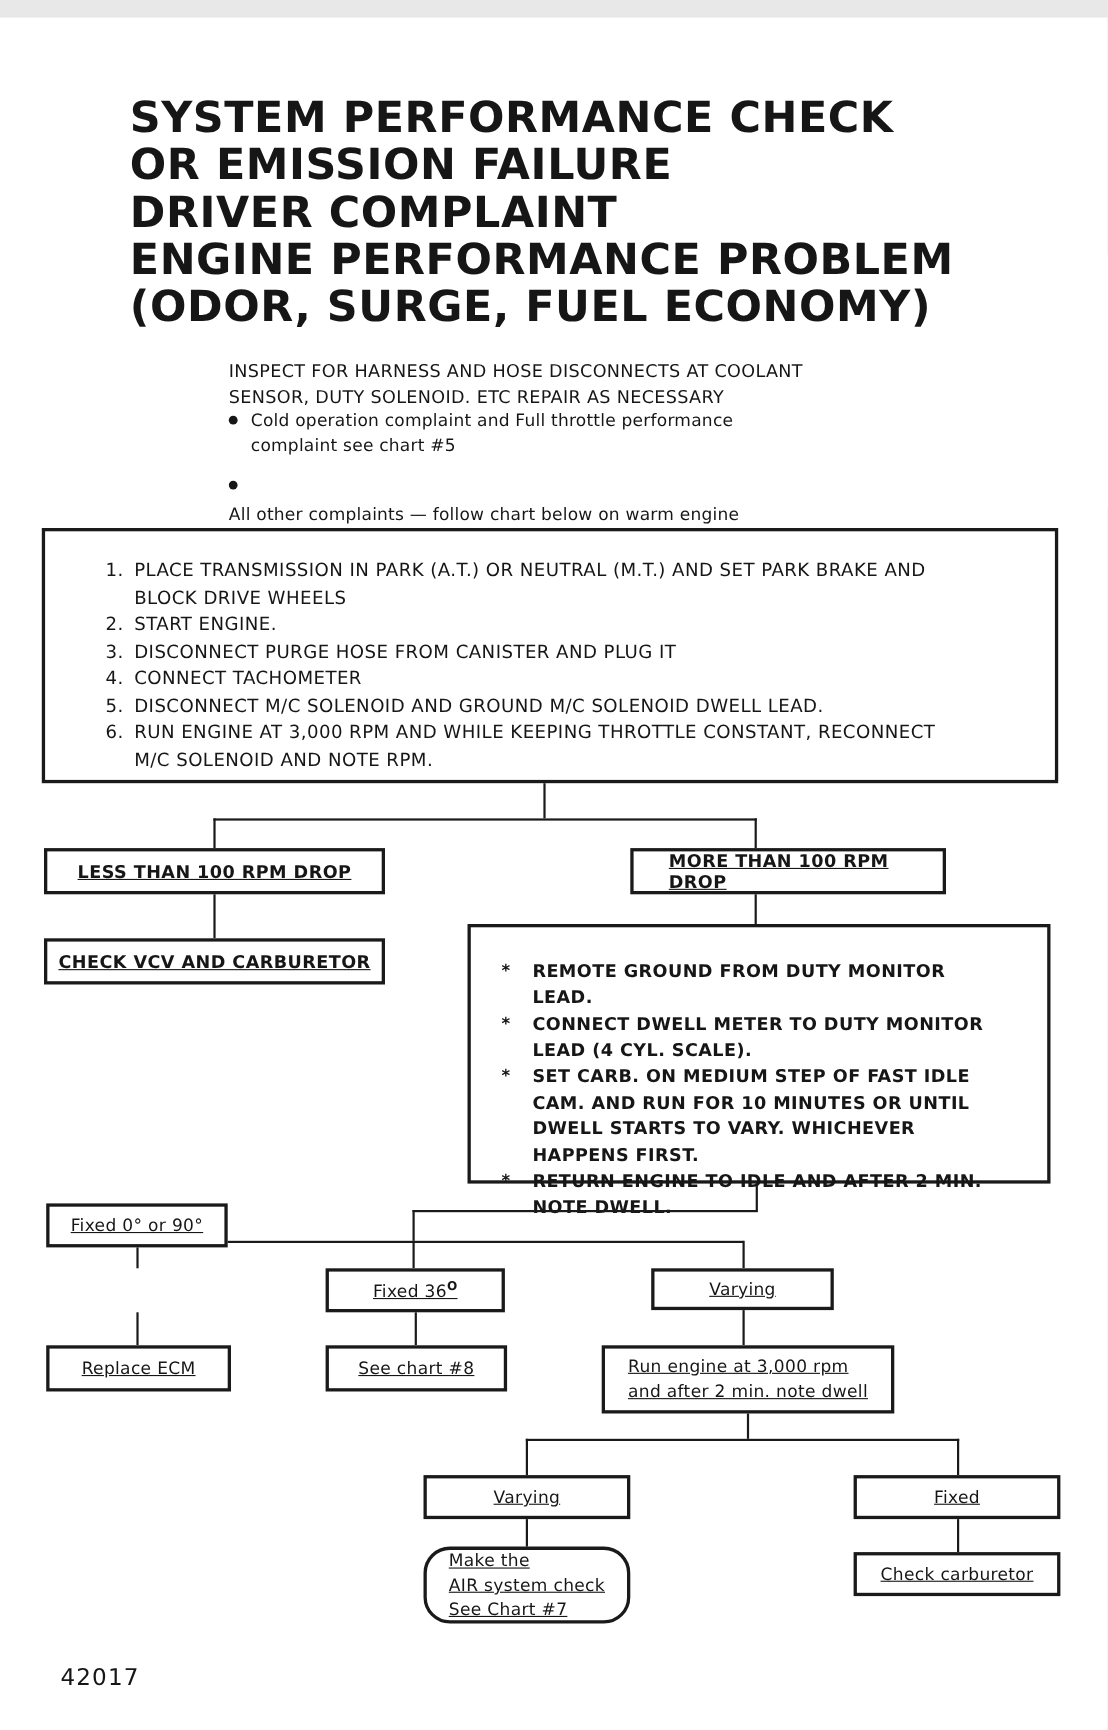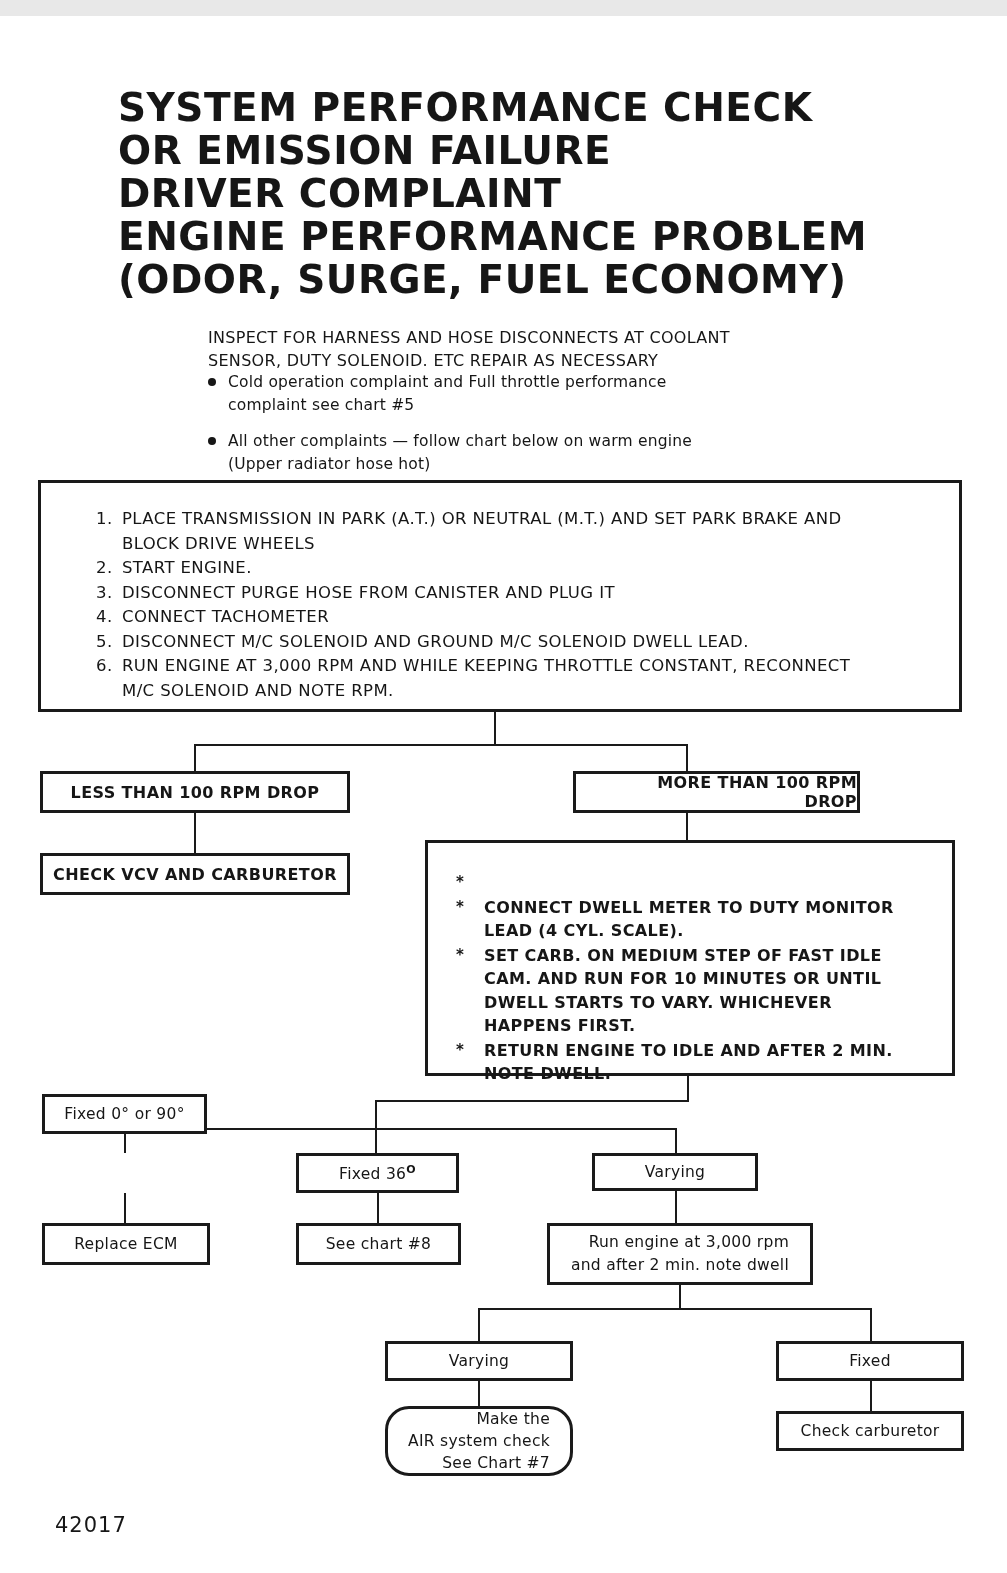--- a/index.html
+++ b/index.html
@@ -14,21 +14,21 @@
     letter-spacing:0.5px;white-space:nowrap;
   }
   .intro-heading{
     left:208px;top:310px;font-size:16px;line-height:23px;letter-spacing:0.3px;
   }
   .bullet-row{display:flex;gap:12px;font-size:15.5px;line-height:23px;letter-spacing:0.2px;}
   .bullet-dot{width:8px;height:8px;border-radius:50%;background:#161616;margin-top:7px;flex:0 0 8px;}
   .box{
     position:absolute;border:3px solid #1a1a1a;background:#fff;box-sizing:border-box;
   }
-  .node{display:flex;align-items:center;justify-content:center;text-align:right;}
+  .node{display:flex;align-items:center;justify-content:center;text-align:left;text-decoration:underline;}
   .node-label-uc{font-size:16px;letter-spacing:0.4px;font-weight:600;}
   .node-label-lc{font-size:15.5px;letter-spacing:0.3px;font-weight:500;}
   .line{position:absolute;background:#1a1a1a;}
   .proc{padding:24px 30px 0 55px;}
   .step{display:flex;font-size:16.5px;line-height:24.5px;letter-spacing:0.4px;font-weight:500;}
   .step .num{flex:0 0 26px;}
   .step .txt{max-width:758px;}
   .dwell{padding:28px 22px 0 28px;}
   .dwell-item{display:flex;font-size:16px;line-height:23.5px;letter-spacing:0.4px;font-weight:600;margin-bottom:1px;}
   .dwell-item .star{flex:0 0 28px;font-size:15px;}
@@ -56,21 +56,21 @@
     <div>SENSOR, DUTY SOLENOID. ETC REPAIR AS NECESSARY</div>
   </div>
 
   <div class="abs bullet-row" style="left:208px;top:355px;">
     <span class="bullet-dot"></span>
     <span>
       <span>Cold operation complaint and Full throttle performance</span><br>
       <span>complaint see chart #5</span>
     </span>
   </div>
-  <div class="abs bullet-row" style="left:208px;top:414px;">
+  <div class="abs bullet-row" style="left:208px;top:414px;flex-direction:column;">
     <span class="bullet-dot"></span>
     <span>
       <span>All other complaints — follow chart below on warm engine</span><br>
       <span>(Upper radiator hose hot)</span>
     </span>
   </div>
 
   <div class="box proc" style="left:38px;top:464px;width:924px;height:232px;">
     <div class="step">
       <span class="num">1.</span>
@@ -113,20 +113,21 @@
   <div class="line" style="left:194px;top:797px;width:2px;height:40px;"></div>
   <div class="box node node-label-uc" style="left:40px;top:837px;width:310px;height:42px;">
     <span>CHECK VCV AND CARBURETOR</span>
   </div>
 
   <div class="line" style="left:686px;top:797px;width:2px;height:27px;"></div>
 
   <div class="box dwell" style="left:425px;top:824px;width:530px;height:236px;">
     <div class="dwell-item">
       <span class="star">*</span>
+      <span class="txt">REMOTE GROUND FROM DUTY MONITOR LEAD.</span>
     </div>
     <div class="dwell-item">
       <span class="star">*</span>
       <span class="txt">CONNECT DWELL METER TO DUTY MONITOR LEAD (4 CYL. SCALE).</span>
     </div>
     <div class="dwell-item">
       <span class="star">*</span>
       <span class="txt">SET CARB. ON MEDIUM STEP OF FAST IDLE CAM. AND RUN FOR 10 MINUTES OR UNTIL DWELL STARTS TO VARY. WHICHEVER HAPPENS FIRST.</span>
     </div>
     <div class="dwell-item">

